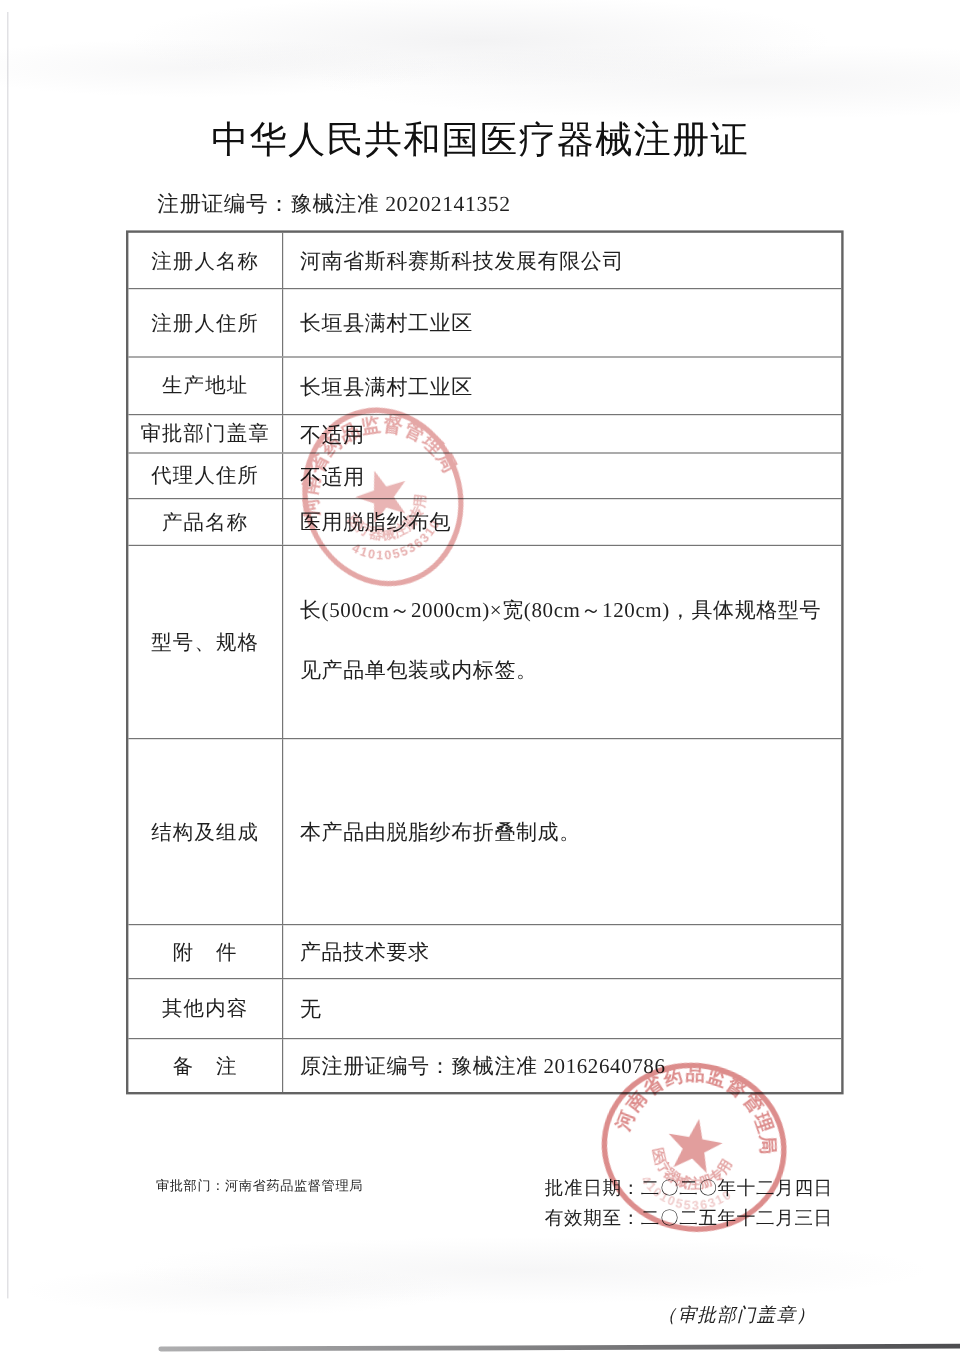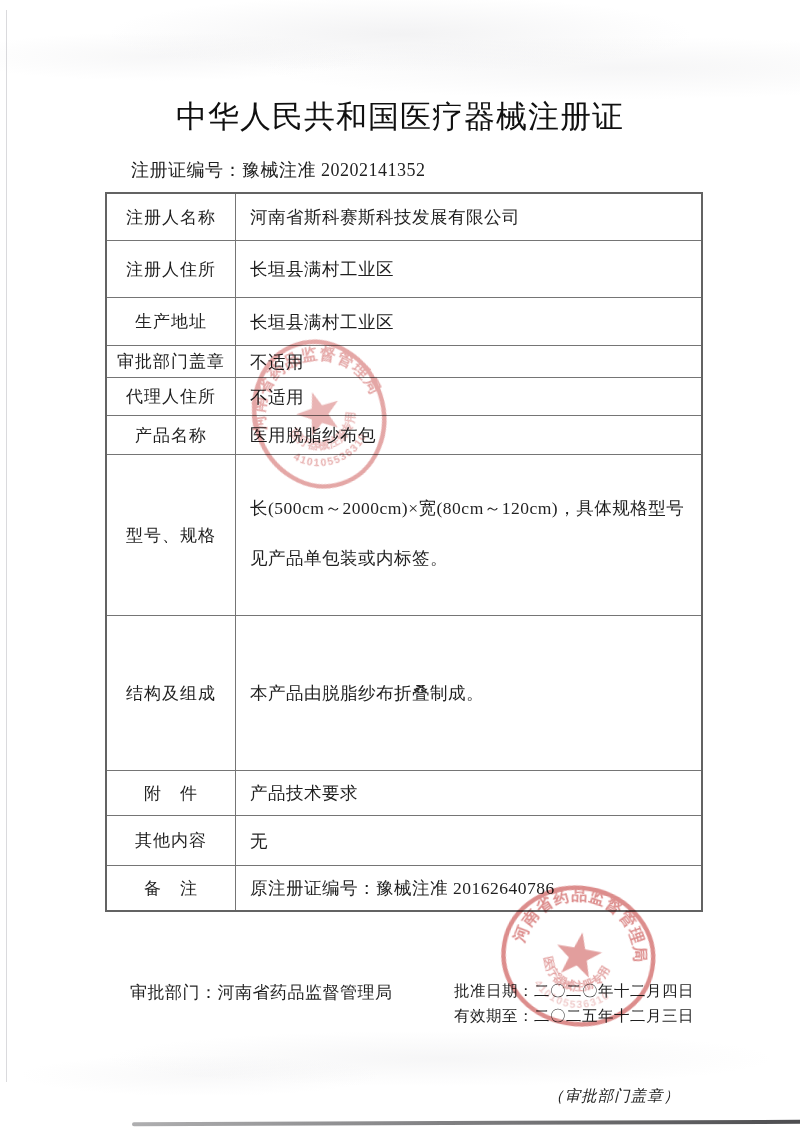--- a/index.html
+++ b/index.html
@@ -28,21 +28,21 @@
   .cert-line{position:absolute;left:131px;top:158px;font-size:18px;letter-spacing:.5px;}
 
   .cert-table{position:absolute;left:105px;top:192px;width:598px;border:2px solid #636363;box-sizing:border-box;background:transparent;}
   .t-row{display:flex;box-sizing:border-box;border-top:1.5px solid #757575;}
   .t-row:first-child{border-top:none;}
   .t-label{width:128px;flex-shrink:0;border-right:1.5px solid #757575;display:flex;
     align-items:center;justify-content:center;font-size:17px;letter-spacing:1px;text-align:center;}
   .t-value{flex:1;display:flex;align-items:center;padding:0 14px;font-size:17.5px;letter-spacing:.5px;}
   .t-row.model .t-value{align-items:flex-start;padding-top:28px;line-height:50px;padding-right:12px;}
 
-  .dept-line{position:absolute;left:130px;top:981px;font-size:17px;letter-spacing:.5px;}
+  .dept-line{position:absolute;left:130px;top:981px;font-size:11px;letter-spacing:.5px;}
   .dates{position:absolute;left:454px;top:978px;font-size:15.5px;line-height:25px;letter-spacing:.5px;}
   .seal-note{position:absolute;left:548px;top:1086px;font-size:15.5px;letter-spacing:1px;font-style:italic;}
 
   .stamp{position:absolute;color:#d4706f;mix-blend-mode:multiply;filter:blur(.35px);}
   .stamp svg text{font-family:"Liberation Sans","DejaVu Sans",sans-serif;font-weight:bold;fill:currentColor;}
   .stamp-1{left:245px;top:332px;opacity:.62;transform:rotate(-18deg);}
   .stamp-2{left:498px;top:881px;opacity:.8;transform:rotate(10deg);}
 </style>
 </head>
 <body>

